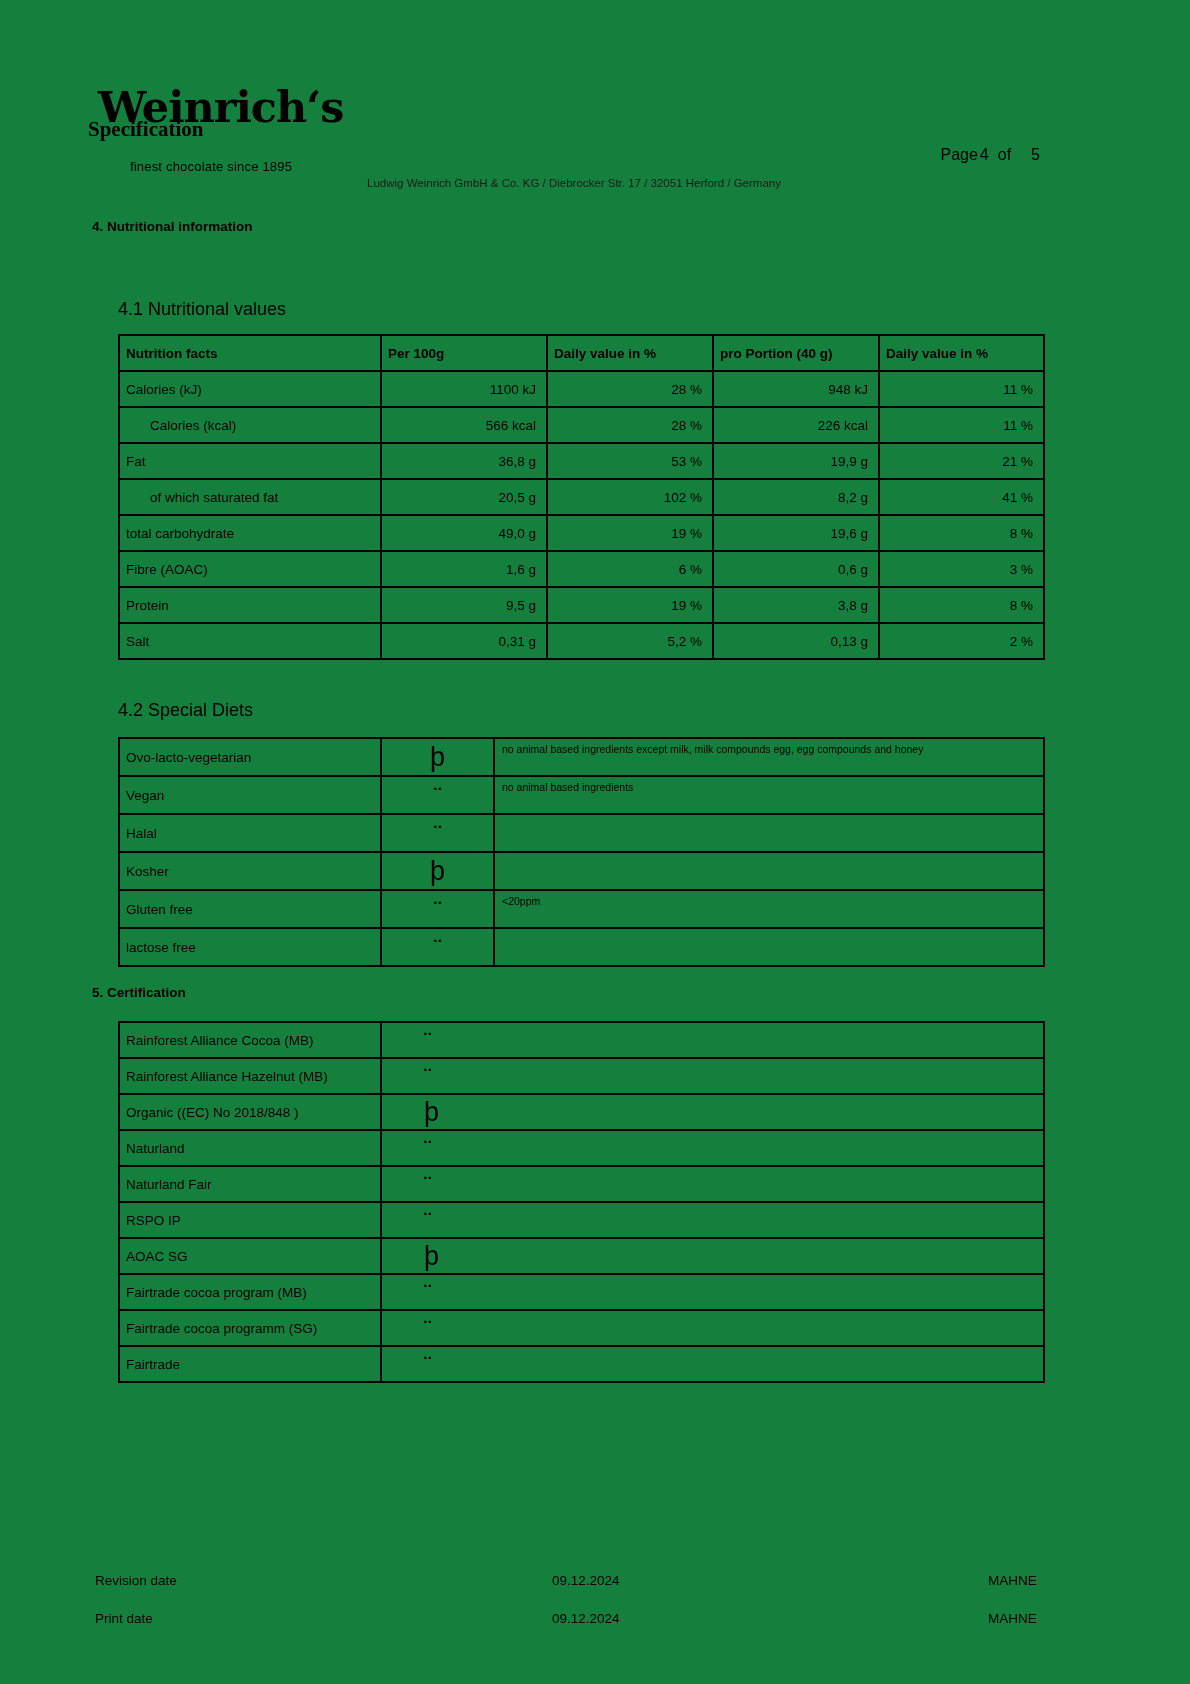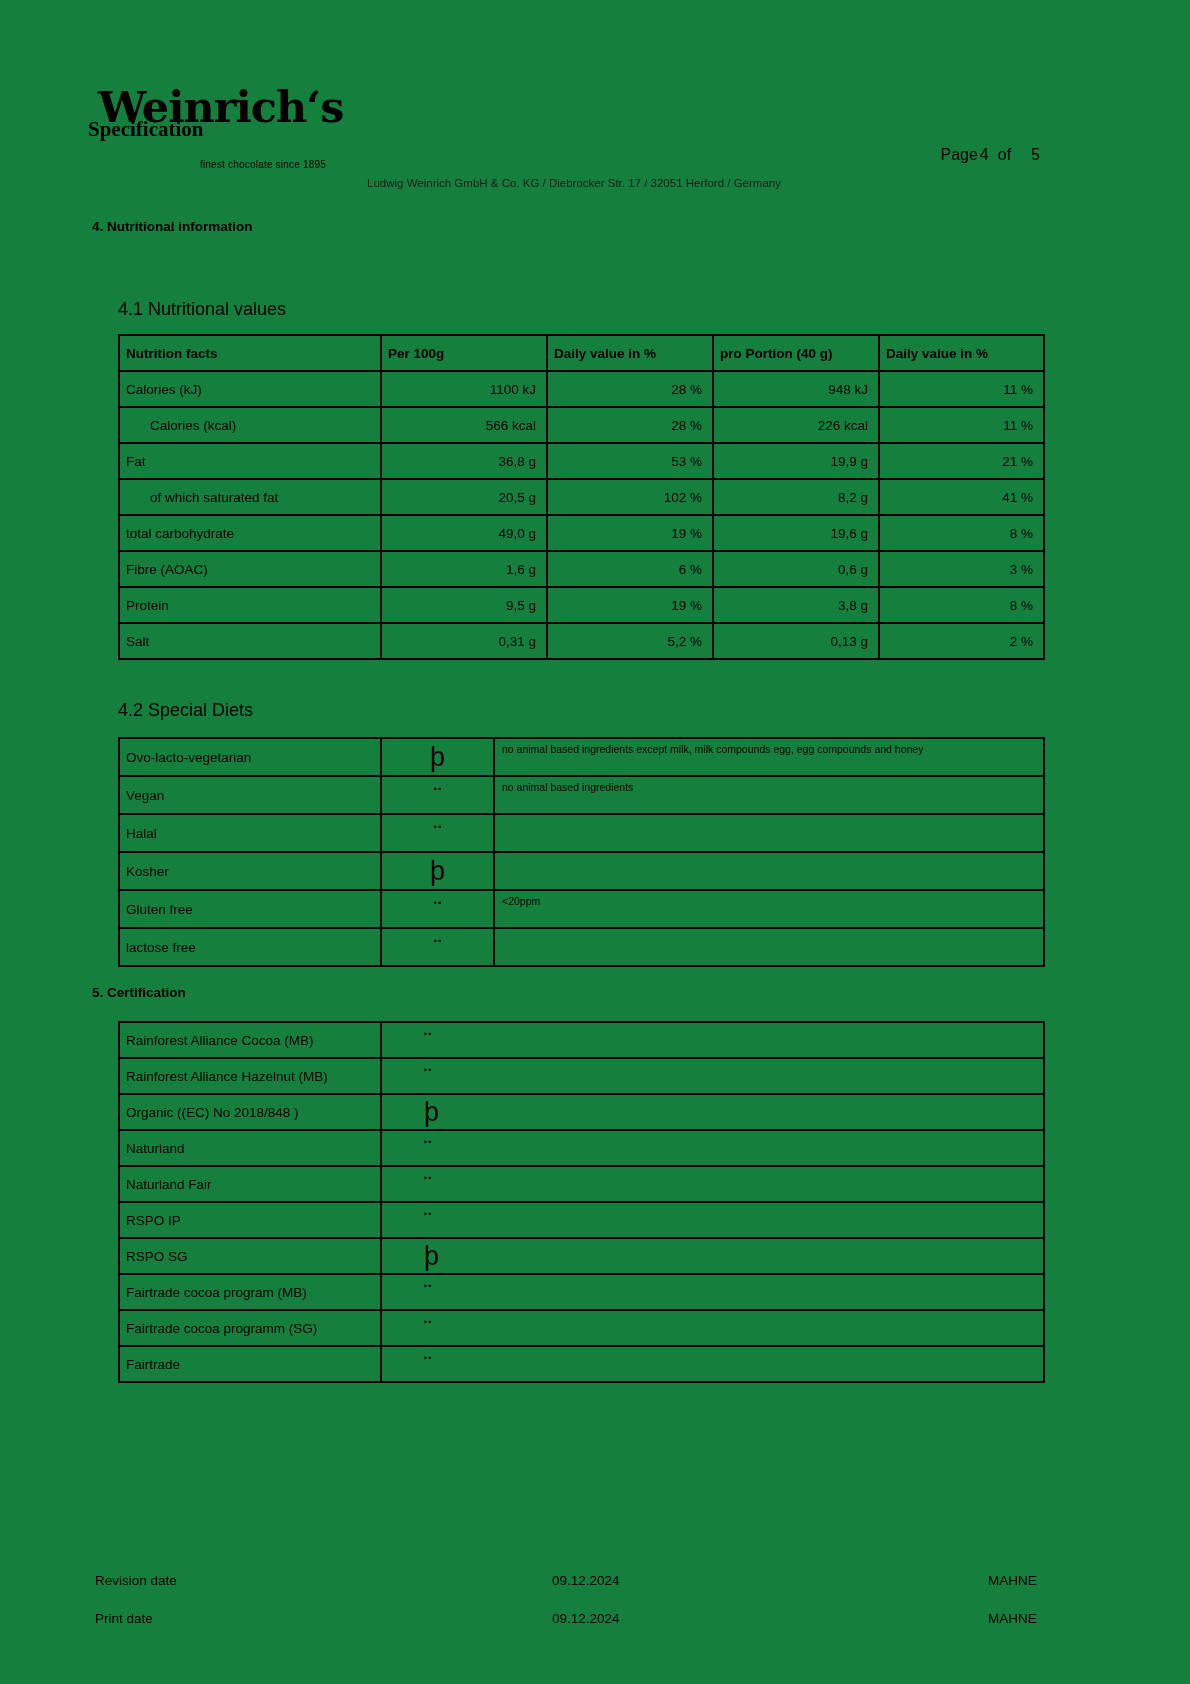--- a/index.html
+++ b/index.html
@@ -8,22 +8,22 @@
     background:#15803d; font-family:"Liberation Sans", sans-serif; color:#000;
     overflow:hidden;
   }
   
   .logo-title {
     position:absolute; left:98px; top:82px; width:230px;
     font-family:"DejaVu Serif", serif; font-weight:bold; font-size:43px;
     letter-spacing:-1px; white-space:nowrap;
   }
   .logo-tagline {
-    position:absolute; left:96px; top:159px; width:230px; text-align:right;
-    font-size:10px; letter-spacing:0.2px; white-space:nowrap;
+    position:absolute; left:96px; top:159px; width:230px; text-align:center;
+    font-size:13px; letter-spacing:0.2px; white-space:nowrap;
   }
   .doc-title {
     position:absolute; left:88px; top:117px; width:972px; text-align:left;
     font-size:21px; font-weight:bold;font-family:Liberation Serif, serif;
   }
   .page-indicator { position:absolute; top:146px; right:150px; font-size:16px; white-space:nowrap; }
   .page-indicator .pg-num   { margin-left:2px; }
   .page-indicator .pg-of    { margin-left:9px; }
   .page-indicator .pg-total { margin-left:20px; }
   .company-address {
@@ -219,21 +219,21 @@
     </tr>
     <tr>
       <td class="cell-label">Naturland Fair</td>
       <td class="cell-symbol"><span class="sym-empty">¨</span></td>
     </tr>
     <tr>
       <td class="cell-label">RSPO IP</td>
       <td class="cell-symbol"><span class="sym-empty">¨</span></td>
     </tr>
     <tr>
-      <td class="cell-label">RSPO SG</td>
+      <td class="cell-label">AOAC SG</td>
       <td class="cell-symbol"><span class="sym-checked">þ</span></td>
     </tr>
     <tr>
       <td class="cell-label">Fairtrade cocoa program (MB)</td>
       <td class="cell-symbol"><span class="sym-empty">¨</span></td>
     </tr>
     <tr>
       <td class="cell-label">Fairtrade cocoa programm (SG)</td>
       <td class="cell-symbol"><span class="sym-empty">¨</span></td>
     </tr>

